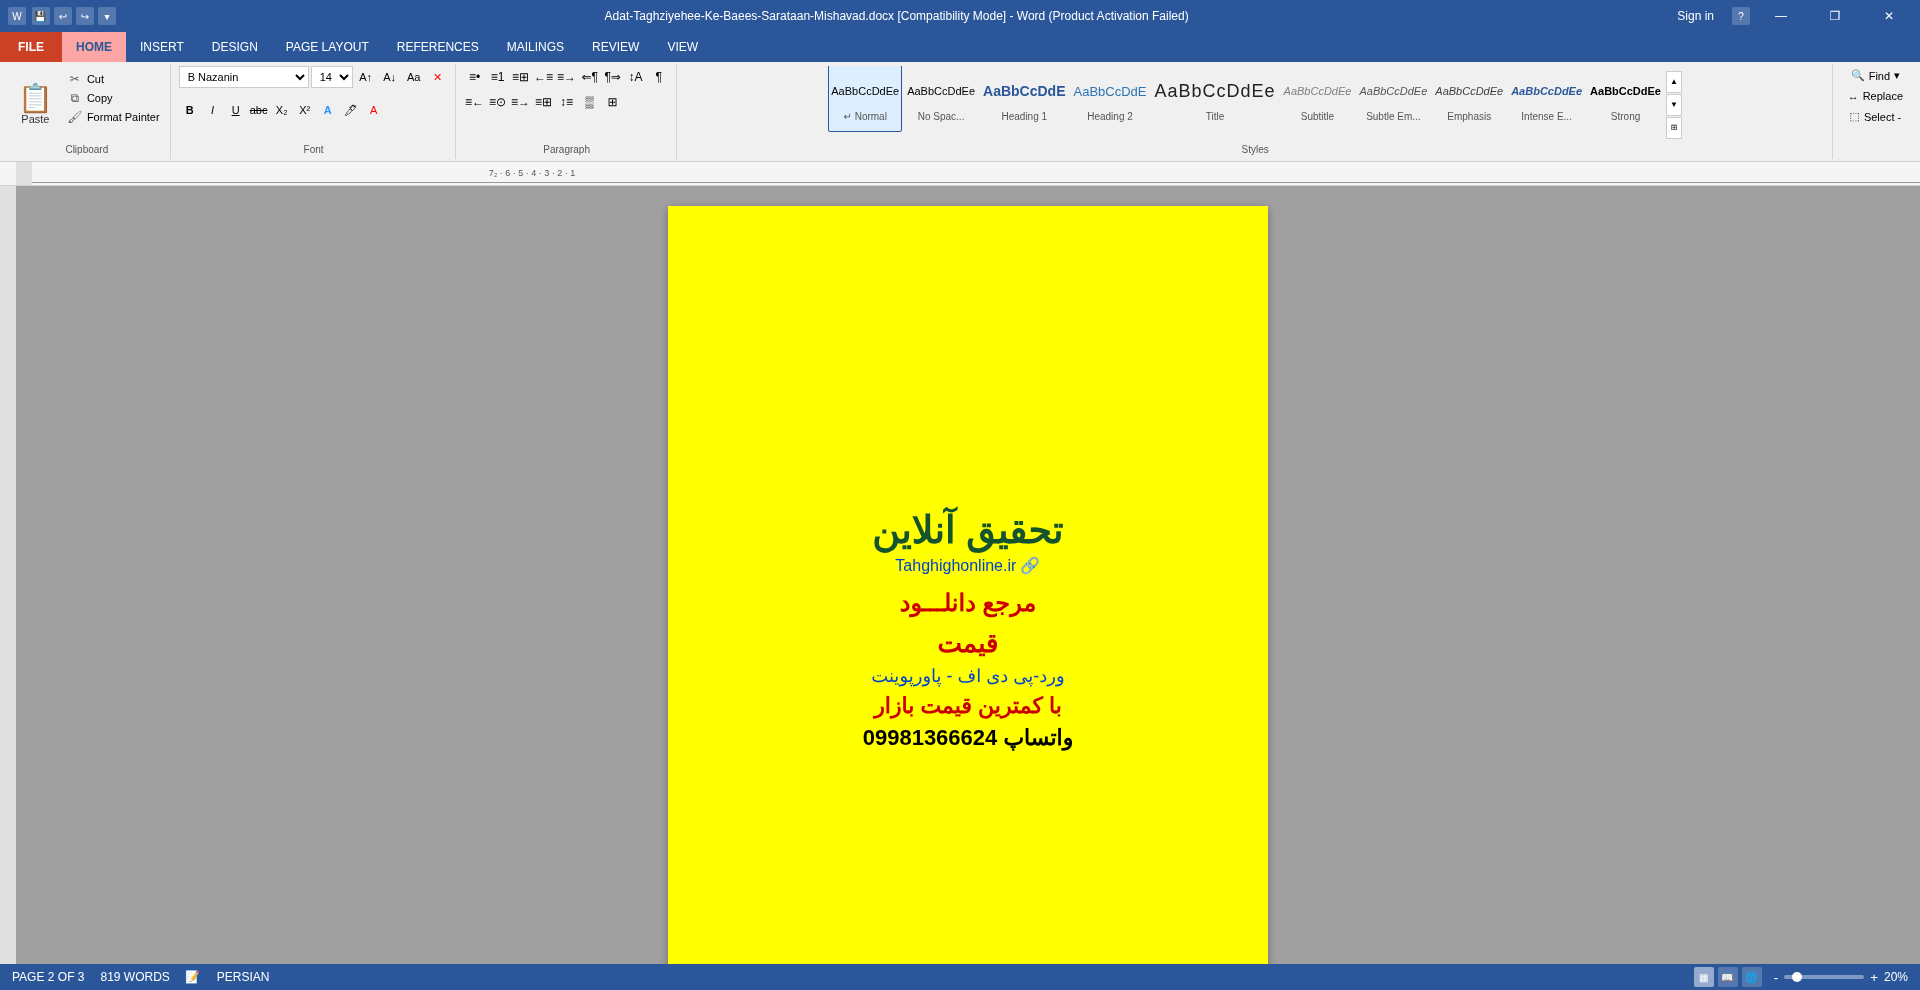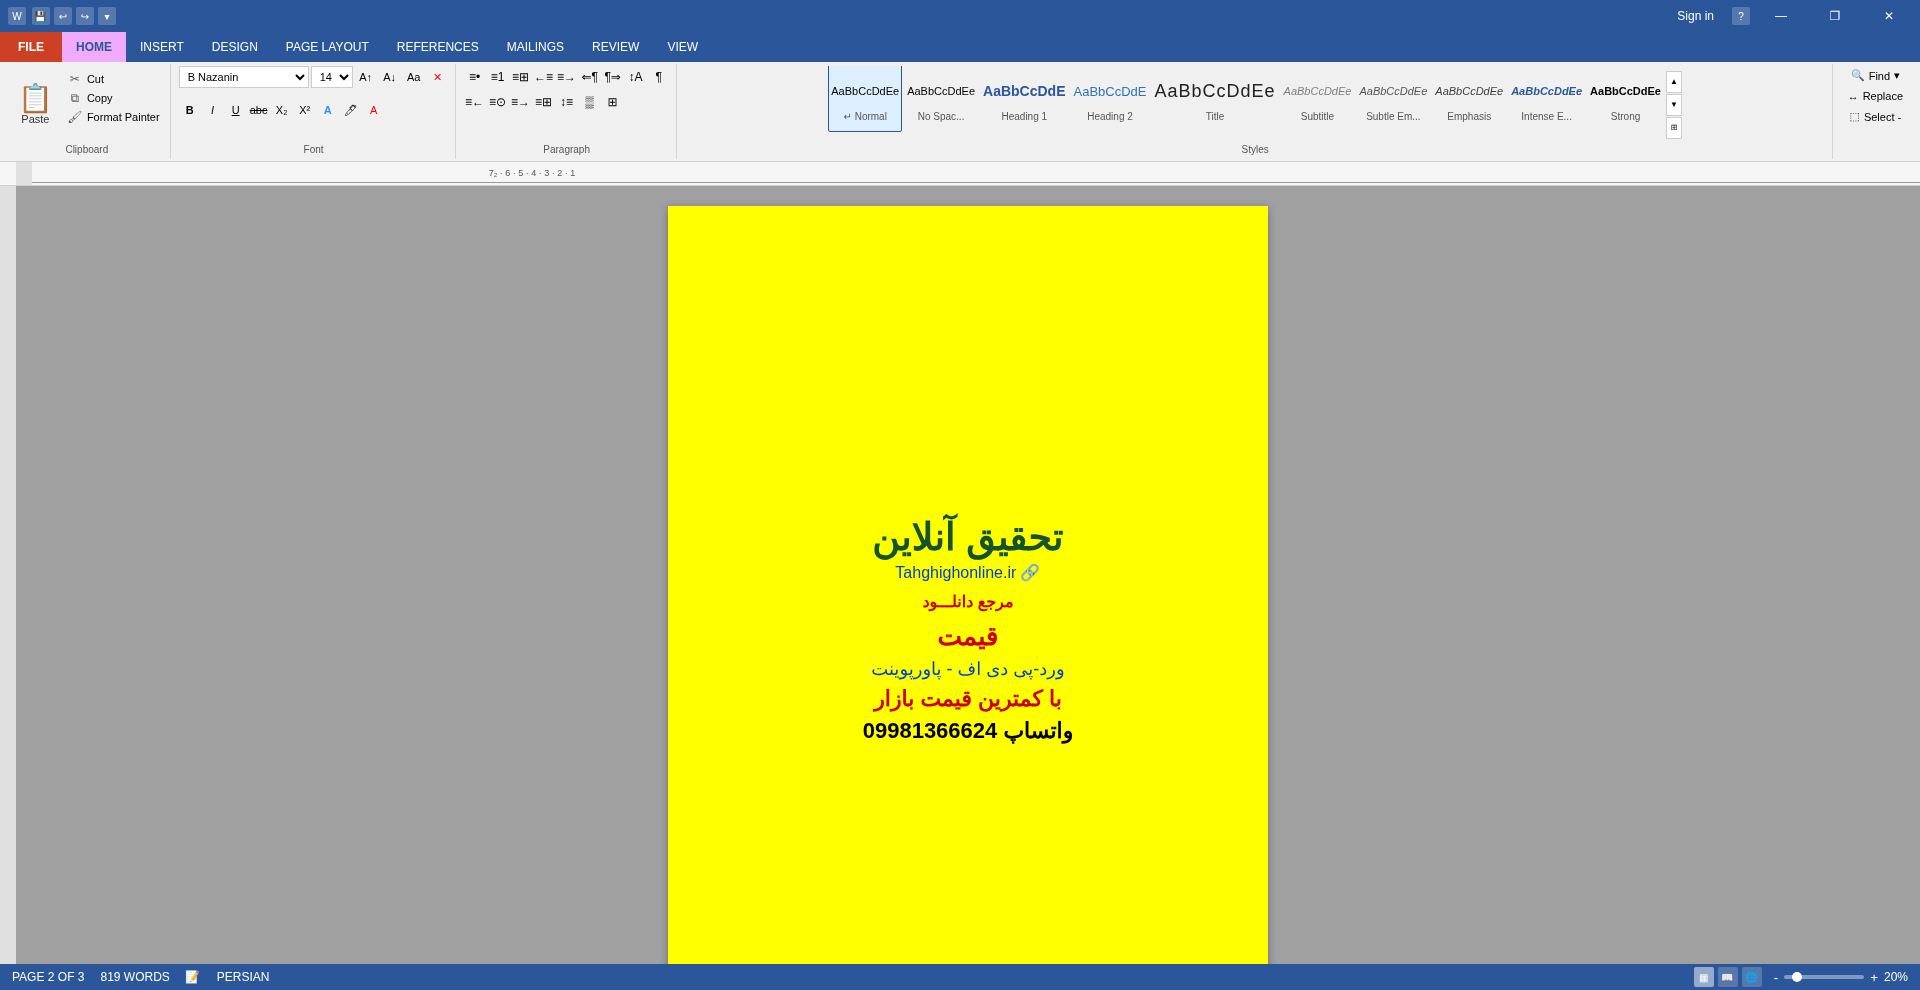--- a/index.html
+++ b/index.html
@@ -35,21 +35,21 @@
     .ribbon-tab {
       padding: 6px 14px;
       color: white;
       font-size: 12px;
       cursor: pointer;
       height: 30px;
       display: flex;
       align-items: center;
     }
     .ribbon-tab.active {
-      background: #f0abfc;
+      background: #fca5a5;
       color: #2b579a;
       font-weight: bold;
     }
     .file-tab {
       background: #cc4125;
       color: white;
       padding: 6px 18px;
       font-size: 12px;
       font-weight: bold;
       height: 30px;
@@ -309,20 +309,21 @@
 <div class="title-bar">
   <div class="title-bar-left">
     <div class="title-bar-icon">W</div>
     <div class="title-bar-icons">
       <div class="title-bar-icon">💾</div>
       <div class="title-bar-icon">↩</div>
       <div class="title-bar-icon">↪</div>
       <div class="title-bar-icon">▾</div>
     </div>
   </div>
+  <div class="title-bar-center">Adat-Taghziyehee-Ke-Baees-Sarataan-Mishavad.docx [Compatibility Mode] - Word (Product Activation Failed)</div>
   <div class="title-bar-right">
     <span class="sign-in">Sign in</span>
     <div class="title-bar-icon">?</div>
     <div class="window-btn">—</div>
     <div class="window-btn">❐</div>
     <div class="window-btn close">✕</div>
   </div>
 </div>
 
 <div class="ribbon-tabs">
@@ -523,21 +524,21 @@
 
   <div class="document-area">
 
     <div class="page">
       <div class="page-ad">
         <div style="font-size:38px; font-weight:900; color:#14532d; font-family:Arial; margin-bottom:4px;">تحقیق آنلاین</div>
         <div style="font-size:16px; color:#0044cc; margin-bottom:6px; direction:ltr;">
           <span>Tahghighonline.ir</span>
           <span style="color:red;"> 🔗</span>
         </div>
-        <div style="font-size:16px; font-weight:bold; color:#cc0000; line-height:1.8; margin-bottom:4px;">مرجع دانلـــود</div>
+        <div style="font-size:24px; font-weight:bold; color:#cc0000; line-height:1.8; margin-bottom:4px;">مرجع دانلـــود</div>
         <div style="font-size:26px; font-weight:bold; color:#cc0000;">قیمت</div>
         <div style="font-size:18px; color:#0044cc; margin:6px 0;">ورد-پی دی اف - پاورپوینت</div>
         <div style="font-size:22px; font-weight:bold; color:#cc0000; margin-bottom:6px;">با کمترین قیمت بازار</div>
         <div style="font-size:22px; font-weight:bold; color:#000; direction:ltr;">واتساپ 09981366624</div>
       </div>
     </div>
 
   </div>
 </div>
 

